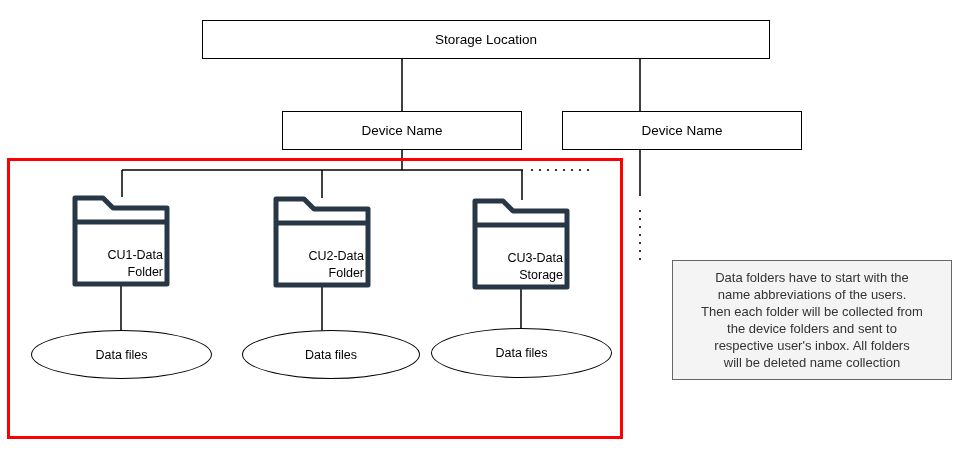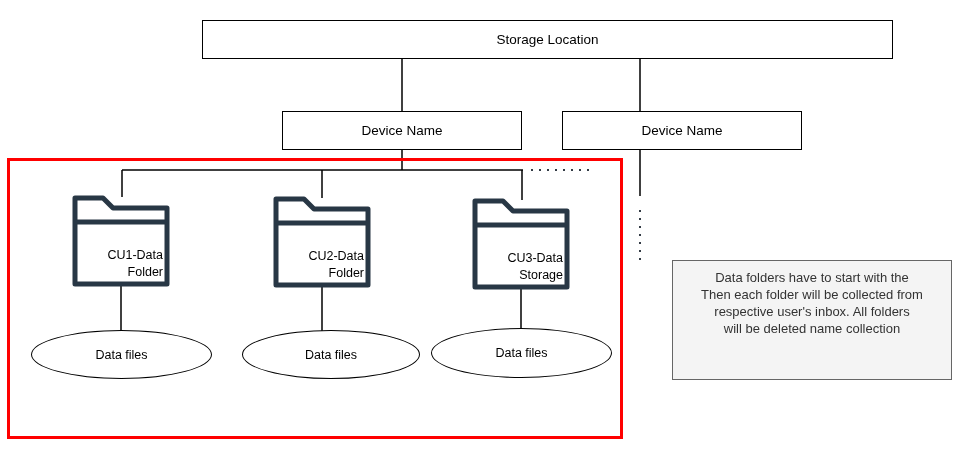--- a/index.html
+++ b/index.html
@@ -34,21 +34,21 @@
     position: absolute;
     box-sizing: border-box;
     border: 1.5px solid var(--c-line, #000000);
     background: #ffffff;
     display: flex;
     align-items: center;
     justify-content: center;
     font-size: 13.5px;
     color: var(--c-text, #000000);
   }
-  .storage { left: 202px; top: 20px; width: 691px; height: 39px; }
+  .storage { left: 202px; top: 20px; width: 568px; height: 39px; }
   .device-1 { left: 282px; top: 111px; width: 240px; height: 39px; }
   .device-2 { left: 562px; top: 111px; width: 240px; height: 39px; }
   .red-rect {
     position: absolute;
     left: 7px; top: 158px;
     width: 616px; height: 281px;
     box-sizing: border-box;
     border: 3px solid var(--c-red_accent, #ff0000);
     background: transparent;
   }
@@ -172,18 +172,20 @@
   </div>
 
   <div class="ellipse ellipse-3">
     <span>Data files</span>
   </div>
 
   <div class="red-rect"></div>
 
   <div class="note">
     <div class="note-line">Data folders have to start with the</div>
+    <div class="note-line">name abbreviations of the users.</div>
     <div class="note-line">Then each folder will be collected from</div>
+    <div class="note-line">the device folders and sent to</div>
     <div class="note-line">respective user's inbox. All folders</div>
     <div class="note-line">will be deleted name collection</div>
   </div>
 
 </div>
 
 </body></html>

